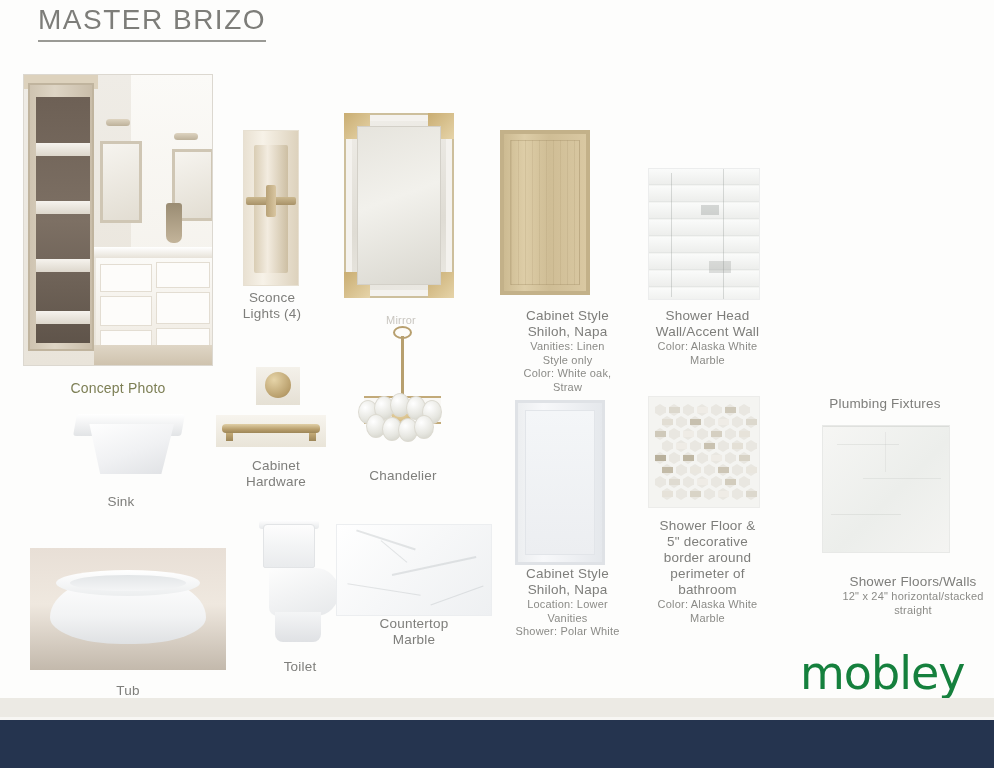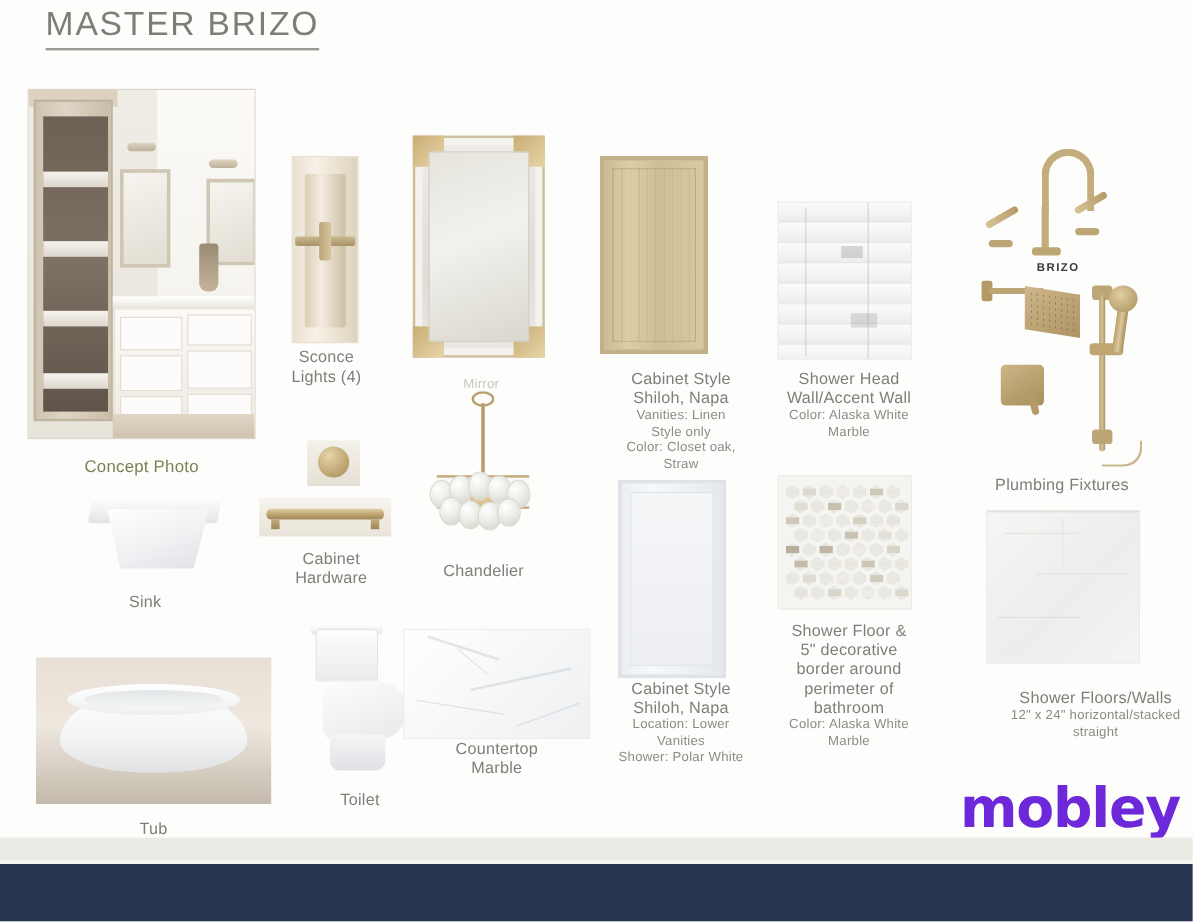--- a/index.html
+++ b/index.html
@@ -354,22 +354,22 @@
     background: radial-gradient(circle at 40% 35%,#e0cda2,#a89059); }
   .pf-hose {
     position:absolute; left:112px; top:255px; width:34px; height:22px;
     border:2px solid #c9b68e; border-top:none; border-left:none;
     border-radius: 0 0 16px 0;
   }
 
   
   .logo { position:absolute; left:800px; top:650px; width:180px; height:62px; }
   .logo-word {
-    font-size: 46px; line-height: 46px; font-weight: 700;
-    color: #6d28d9; letter-spacing: -1px;
+    font-size: 46px; line-height: 46px; font-weight: 400;
+    color: #15803d; letter-spacing: -1px;
     font-family: "DejaVu Sans", sans-serif;
   }
   .logo-sub {
     margin-top: 2px; font-size: 12.5px; letter-spacing: 2.2px;
     color: #8d7e68; font-family: "Liberation Sans", sans-serif;
   }
 
   
   .bar-light { position:absolute; left:0; bottom:48px; width:100%; height:22px;
     background:#eceae4; }
@@ -430,21 +430,21 @@
     <div class="m-glass"></div>
   </div>
   <div class="cap faint" style="left:348px; top:312px; width:106px;">Mirror</div>
 
   <div class="tile cab-oak"></div>
   <div class="cap" style="left:495px; top:308px; width:145px;">
     <span>Cabinet Style</span><br>
     <span>Shiloh, Napa</span>
     <span class="sub">Vanities: Linen</span>
     <span class="sub">Style only</span>
-    <span class="sub">Color: Closet oak,</span>
+    <span class="sub">Color: White oak,</span>
     <span class="sub">Straw</span>
   </div>
 
   <div class="tile marble-subway">
     <div class="ms-row" style="top:0;   left:-14px;"></div>
     <div class="ms-row" style="top:17px; left:-32px;"></div>
     <div class="ms-row" style="top:34px; left:-8px;"></div>
     <div class="ms-row" style="top:51px; left:-26px;"></div>
     <div class="ms-row" style="top:68px; left:-16px;"></div>
     <div class="ms-row" style="top:85px; left:-34px;"></div>
@@ -455,42 +455,20 @@
     <div class="ms-vein" style="left:52px; top:36px; width:18px; height:10px; background:rgba(120,126,122,.28);"></div>
     <div class="ms-vein" style="left:60px; top:92px; width:22px; height:12px; background:rgba(130,136,132,.25);"></div>
   </div>
   <div class="cap" style="left:630px; top:308px; width:155px;">
     <span>Shower Head</span><br>
     <span>Wall/Accent Wall</span>
     <span class="sub">Color: Alaska White</span>
     <span class="sub">Marble</span>
   </div>
 
-  <div class="tile plumb">
-    <div class="pf-arc"></div>
-    <div class="pf-spout"></div>
-    <div class="pf-spoutbase"></div>
-    <div class="pf-handle" style="left:14px; top:66px;"></div>
-    <div class="pf-hbase" style="left:18px; top:88px;"></div>
-    <div class="pf-handle" style="left:88px; top:54px;"></div>
-    <div class="pf-hbase" style="left:90px; top:78px;"></div>
-    <div class="pf-brand">BRIZO</div>
-    <div class="pf-armbase"></div>
-    <div class="pf-arm"></div>
-    <div class="pf-head"></div>
-    <div class="pf-valve"></div>
-    <div class="pf-vlever"></div>
-    <div class="pf-sbtop"></div>
-    <div class="pf-slidebar"></div>
-    <div class="pf-sbbot"></div>
-    <div class="pf-holder"></div>
-    <div class="pf-wand"></div>
-    <div class="pf-wandhead"></div>
-    <div class="pf-hose"></div>
-  </div>
   <div class="cap" style="left:790px; top:396px; width:190px;">Plumbing Fixtures</div>
 
   <div class="tile sink">
     <div class="sink-rim"></div>
     <div class="sink-bowl"></div>
   </div>
   <div class="cap" style="left:60px; top:494px; width:122px;">Sink</div>
 
   <div class="tile knob">
     <div class="knob-plate"></div>

